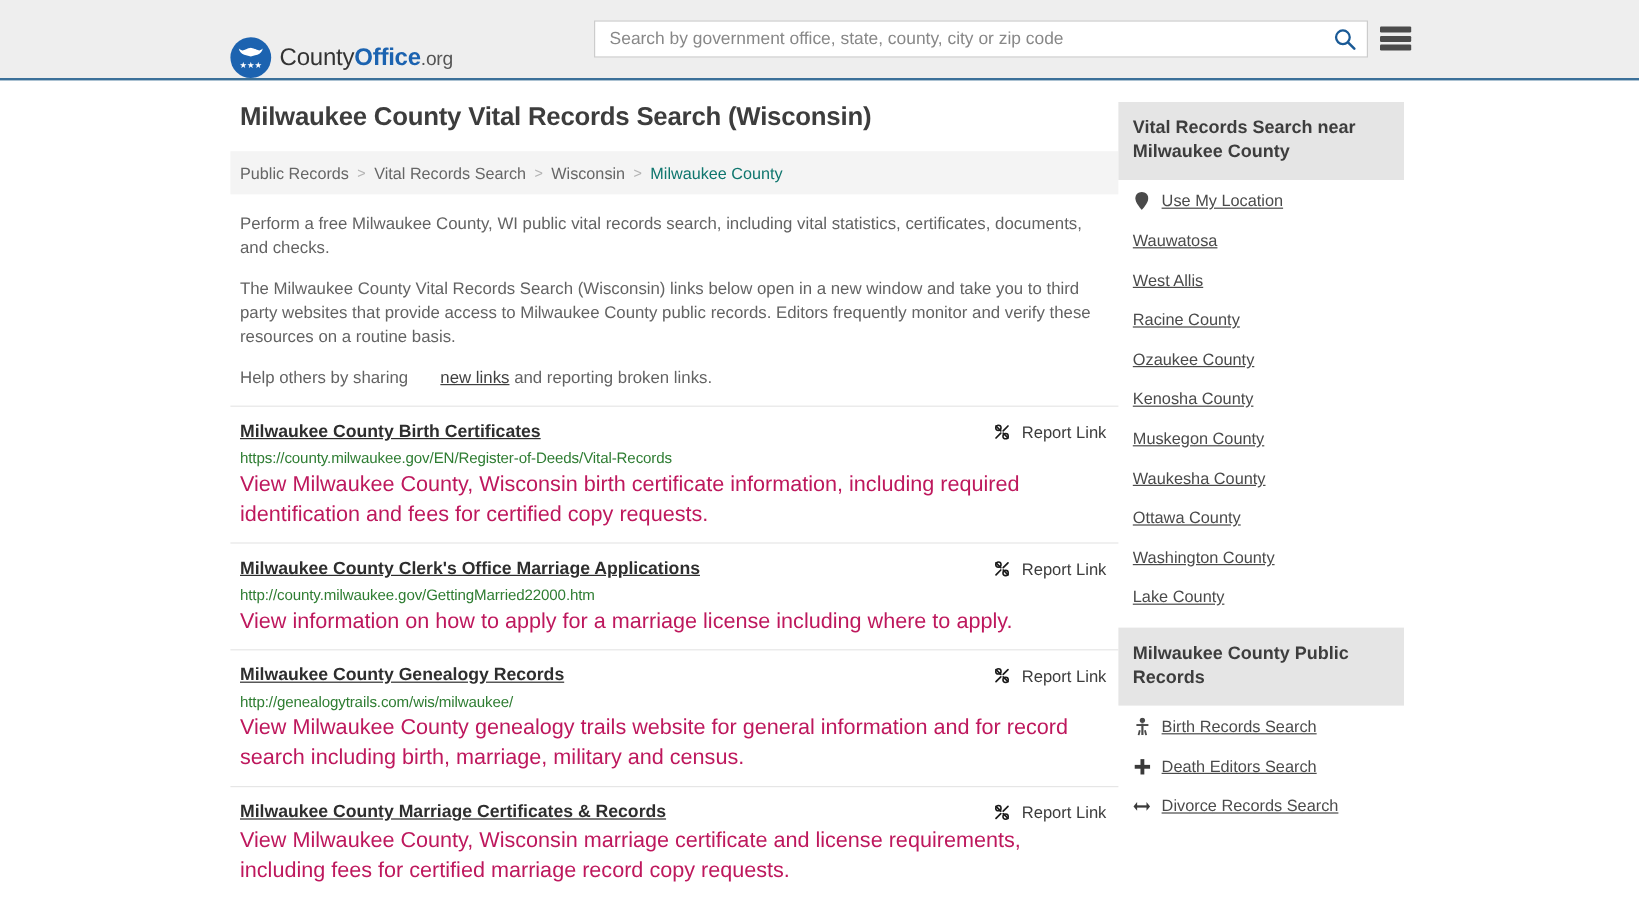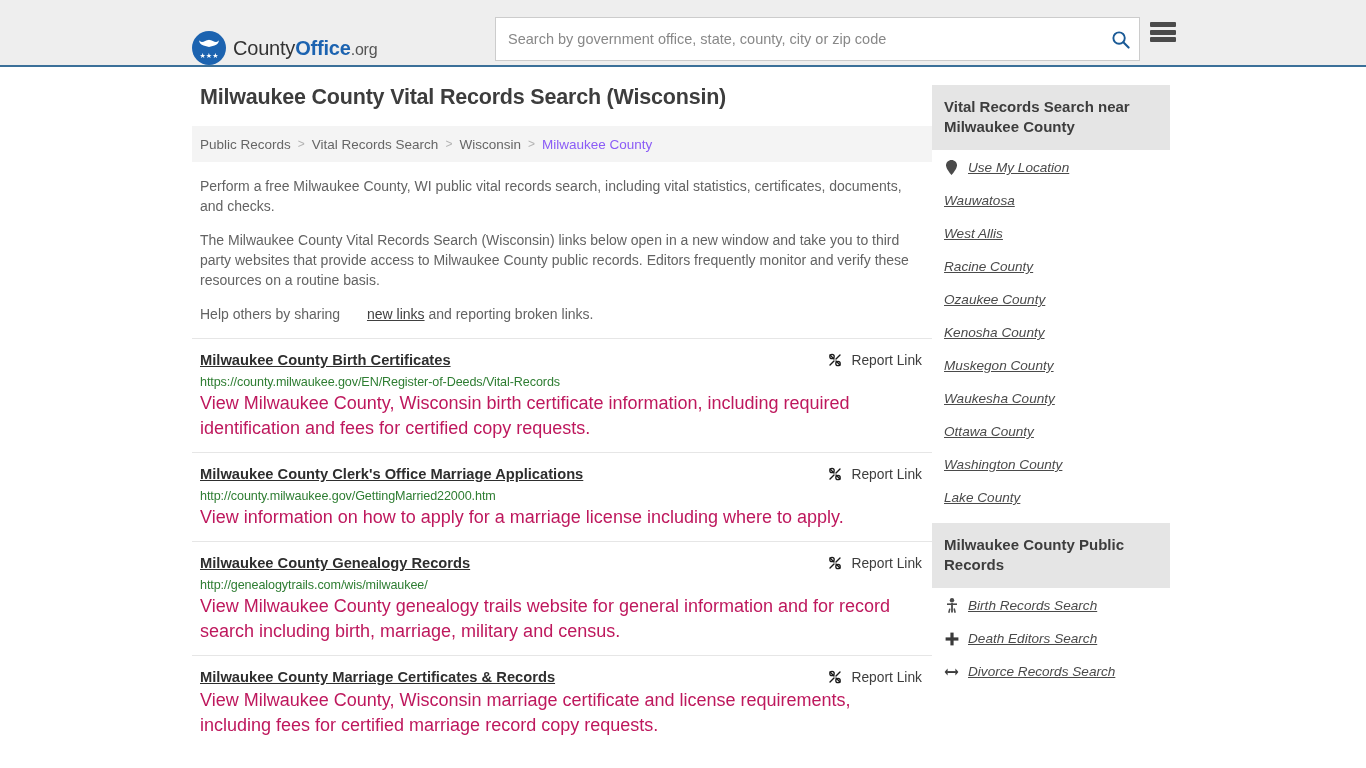--- a/index.html
+++ b/index.html
@@ -48,21 +48,21 @@
   }
   .logo-text .b { font-weight: bold; color: #1c63b0; }
   .logo-text .c { color: #333333; }
   .logo-text .org { color: #555555; font-size: 16px; }
 
   .search-wrap {
     position: absolute;
     left: 495px;
     top: 17px;
     width: 645px;
-    height: 44px;
+    height: 31px;
     background: #ffffff;
     border: 1px solid #cccccc;
     display: flex;
     align-items: center;
   }
   .search-input {
     flex: 1;
     border: none;
     outline: none;
     font-size: 14.5px;
@@ -125,21 +125,21 @@
     align-items: center;
     padding-left: 8px;
     gap: 7px;
     font-size: 13.5px;
   }
   .breadcrumb a {
     color: #666666;
     text-decoration: none;
   }
   .breadcrumb .sep { color: #b3b3b3; font-size: 12px; }
-  .breadcrumb .current { color: #8b5cf6; }
+  .breadcrumb .current { color: #0f766e; }
 
   .intro {
     padding: 0 8px;
     margin-top: 14px;
   }
   .intro p {
     font-size: 14px;
     line-height: 20px;
     color: #636363;
     margin: 0 0 14px 0;
@@ -211,21 +211,20 @@
     display: flex;
     align-items: center;
     gap: 9px;
     margin-bottom: 18px;
     font-size: 13.6px;
   }
   .panel-item a {
     color: #4a4a4a;
     text-decoration: underline;
     cursor: pointer;
-    font-style: italic;
   }
   .panel-icon {
     width: 15px;
     display: flex;
     justify-content: center;
     align-items: center;
     color: #4a4a4a;
     flex: none;
   }
 </style>

